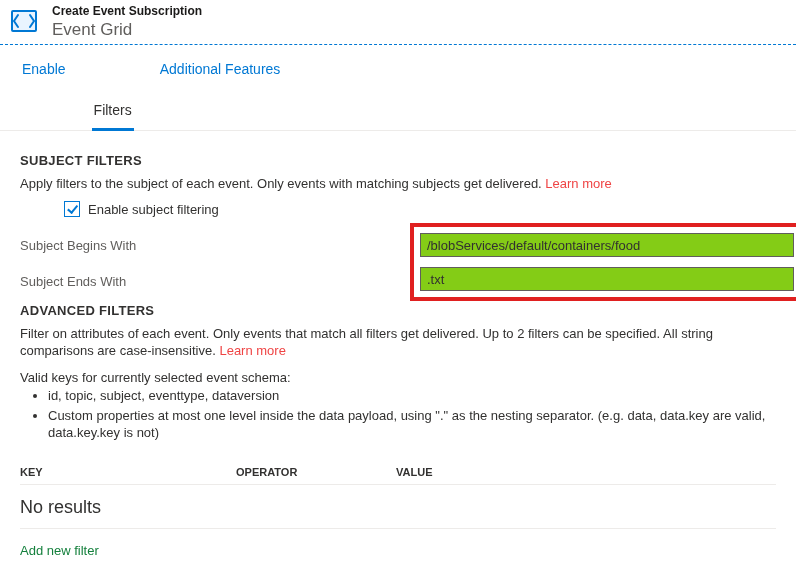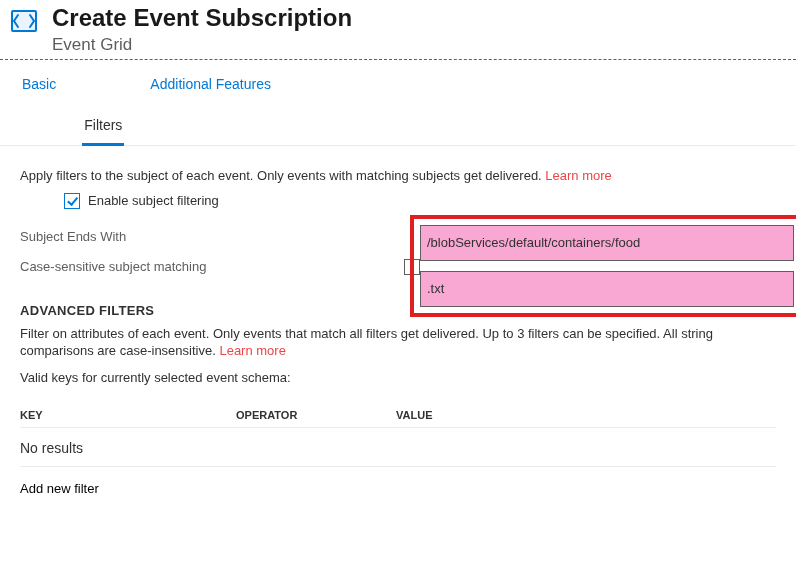--- a/index.html
+++ b/index.html
@@ -18,21 +18,21 @@
   }
   .header-icon {
     width: 40px;
     height: 36px;
     display: flex;
     align-items: center;
     justify-content: center;
   }
   .header-titles { display:flex; flex-direction:column; }
   .page-title {
-    font-size: 24px;
+    font-size: 12px;
     font-weight: 600;
     color: #1b1a19;
     line-height: 1.2;
   }
   .page-subtitle {
     font-size: 17px;
     color: #605e5c;
     margin-top: 2px;
   }
   .dash-sep {
@@ -93,25 +93,25 @@
     color: #605e5c;
     font-size: 13px;
     flex-shrink:0;
   }
   .highlight-box {
     padding: 6px;
     border: 4px solid #e02020;
   }
   .text-input {
     width: 374px;
-    height: 36px;
+    height: 24px;
     border: 1px solid #605e5c;
     padding: 2px 6px;
     font-size: 13px;
-    background:#f9a8d4;
+    background:#84cc16;
     color:#323130;
     display:block;
   }
   .text-input.mb { margin-bottom: 10px; }
   .case-row { display:flex; align-items:center; margin-top:4px; margin-bottom:28px;}
   .small-chk {
     width:16px; height:16px;
     border:1px solid #605e5c;
     margin-left:2px;
     cursor:pointer;
@@ -127,26 +127,26 @@
     font-weight:600;
     color:#323130;
     border-bottom:1px solid #edebe9;
     padding: 6px 0;
   }
   .th-key { width: 216px; }
   .th-op { width: 160px; }
   .th-val { flex:1; }
   .no-results {
     padding: 12px 0 10px 0;
-    font-size:14px;
+    font-size:18px;
     color:#323130;
     border-bottom:1px solid #edebe9;
   }
   .add-filter {
-    color:#000000;
+    color:#15803d;
     font-size:13px;
     padding:14px 0 4px 0;
     cursor:pointer;
   }
   .subject-group { position:relative; }
   .subject-group .highlight-box { position:absolute; left:390px; top:-8px; }
 </style>
 </head>
 <body>
 
@@ -159,60 +159,64 @@
   </div>
   <div class="header-titles">
     <div class="page-title">Create Event Subscription</div>
     <div class="page-subtitle">Event Grid</div>
   </div>
 </div>
 
 <hr class="dash-sep">
 
 <div class="tabs">
-  <div class="tab">Basic</div>
+  <div class="tab">Enable</div>
   <div class="tab active">Filters</div>
   <div class="tab">Additional Features</div>
 </div>
 
 <div class="content">
 
+  <div class="section-title">SUBJECT FILTERS</div>
   <div class="section-desc">
     <span>Apply filters to the subject of each event. Only events with matching subjects get delivered. </span><span class="link">Learn more</span>
   </div>
 
   <div class="checkbox-row">
     <div class="chk">
         <div class="tick"></div>
       </div>
     <span>Enable subject filtering</span>
   </div>
 
   <div class="subject-group">
     <div class="field-row" style="height:28px;">
+      <div class="field-label">Subject Begins With</div>
+    </div>
+    <div class="field-row" style="height:28px;">
       <div class="field-label">Subject Ends With</div>
     </div>
 
     <div class="highlight-box">
       <input class="text-input mb" type="text" value="/blobServices/default/containers/food" style="">
       <input class="text-input" type="text" value=".txt" style="">
     </div>
   </div>
 
-  <div class="case-row">
-    <div class="field-label" style="width:382px;">Case-sensitive subject matching</div>
-    <div class="small-chk"></div>
-  </div>
 
   <div class="section-title">ADVANCED FILTERS</div>
   <div class="adv-desc">
-    <span>Filter on attributes of each event. Only events that match all filters get delivered. Up to 3 filters can be specified. All string comparisons are case-insensitive. </span><span class="link">Learn more</span>
+    <span>Filter on attributes of each event. Only events that match all filters get delivered. Up to 2 filters can be specified. All string comparisons are case-insensitive. </span><span class="link">Learn more</span>
   </div>
 
   <div class="valid-keys-intro">Valid keys for currently selected event schema:</div>
+  <ul class="valid-keys">
+    <li>id, topic, subject, eventtype, dataversion</li>
+    <li>Custom properties at most one level inside the data payload, using "." as the nesting separator. (e.g. data, data.key are valid, data.key.key is not)</li>
+  </ul>
 
   <div class="table">
     <div class="thead">
       <div class="th-key">KEY</div>
       <div class="th-op">OPERATOR</div>
       <div class="th-val">VALUE</div>
     </div>
     <div class="no-results">No results</div>
     <div class="add-filter">Add new filter</div>
   </div>

